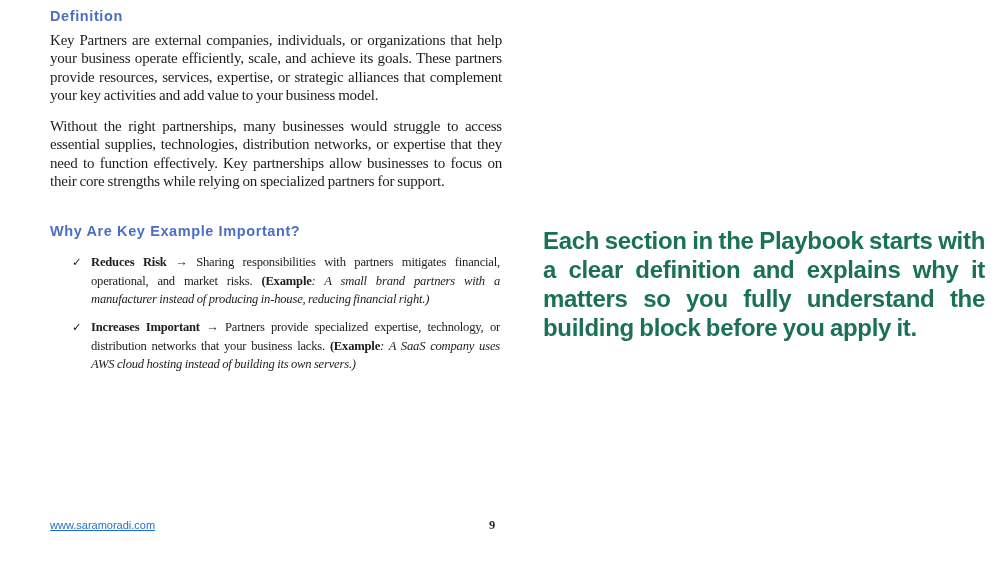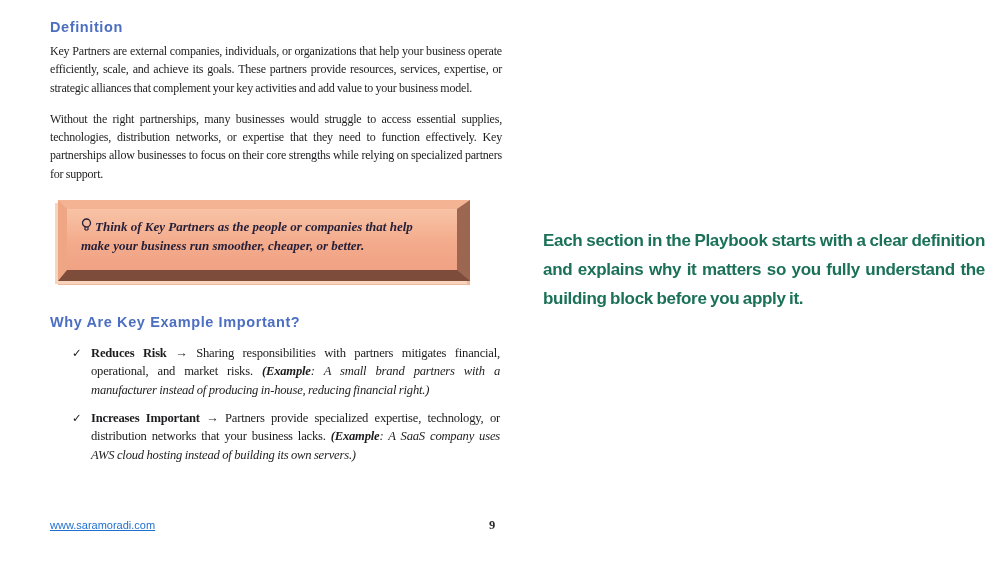--- a/index.html
+++ b/index.html
@@ -8,34 +8,34 @@
     width: 1005px; height: 565px;
     background: #ffffff;
     position: relative;
     overflow: hidden;
     font-family: "Liberation Serif", serif;
   }
 
   
   .doc {
     position: absolute;
-    left: 50px; top: 19px;
+    left: 50px; top: 8px;
     width: 452px;
     color: #1d1d1f;
   }
   .sec-heading {
     font-family: "Liberation Sans", sans-serif;
     font-size: 14.5px;
     font-weight: 600;
     letter-spacing: 0.6px;
     color: #4c6fc1;
     margin: 0 0 7px 0;
   }
   .doc p.body-par {
-    font-size: 12px;
+    font-size: 15px;
     line-height: 18.3px;
     text-align: justify;
     letter-spacing: -0.2px;
     word-spacing: -0.5px;
     margin: 0 0 13px 0;
   }
 
   
   .callout {
     width: 412px;
@@ -84,21 +84,21 @@
   }
   .check {
     position: absolute;
     left: 0; top: 0;
     font-family: "DejaVu Sans", sans-serif;
     font-size: 11.5px;
     font-style: normal;
   }
   .bold { font-weight: bold; }
   .ital { font-style: italic; }
-  .bold-ital { font-weight: bold; font-style: italic; }
+  .bold-ital { font-weight: bold; }
 
   
   .footer-link {
     position: absolute;
     left: 50px; top: 519px;
     font-family: "Liberation Sans", sans-serif;
     font-size: 11px;
     color: #1f6fd0;
     text-decoration: underline;
     cursor: pointer;
@@ -111,48 +111,40 @@
     font-weight: bold;
     color: #2b2b2b;
   }
 
   
   .annotation {
     position: absolute;
     left: 543px; top: 226px;
     width: 442px;
     font-family: "Liberation Sans", sans-serif;
-    font-size: 17px;
+    font-size: 24px;
     font-weight: bold;
     line-height: 29px;
     letter-spacing: -0.3px;
     word-spacing: -1px;
     color: #1b7157;
     text-align: justify;
   }
 </style>
 </head>
 <body>
 
 <div class="doc">
 
   <h2 class="sec-heading">Definition</h2>
 
   <p class="body-par">Key Partners are external companies, individuals, or organizations that help your business operate efficiently, scale, and achieve its goals. These partners provide resources, services, expertise, or strategic alliances that complement your key activities and add value to your business model.</p>
 
   <p class="body-par">Without the right partnerships, many businesses would struggle to access essential supplies, technologies, distribution networks, or expertise that they need to function effectively. Key partnerships allow businesses to focus on their core strengths while relying on specialized partners for support.</p>
 
-  <div class="callout">
-    <div class="callout-text">
-      <span class="bulb"><svg width="11" height="15" viewBox="0 0 11 15" fill="none" xmlns="http://www.w3.org/2000/svg">
-            <circle cx="5.5" cy="5" r="4" stroke="#26203a" stroke-width="1.3"></circle>
-            <path d="M4 9 L4 12 M7 9 L7 12 M4 12 L7 12" stroke="#26203a" stroke-width="1.2"></path>
-          </svg></span><span>Think of Key Partners as the people or companies that help make your business run smoother, cheaper, or better.</span>
-    </div>
-  </div>
 
   <h2 class="sec-heading why-heading">Why Are Key Example Important?</h2>
 
   <ul class="bullets">
     <li>
       <span class="check">✓</span>
       <span class="bold">Reduces Risk</span>
       <span>→</span>
       <span>Sharing responsibilities with partners mitigates financial, operational, and market risks.</span>
       <span class="bold-ital">(Example</span><span class="ital">: A small brand partners with a manufacturer instead of producing in-house, reducing financial right.)</span>

